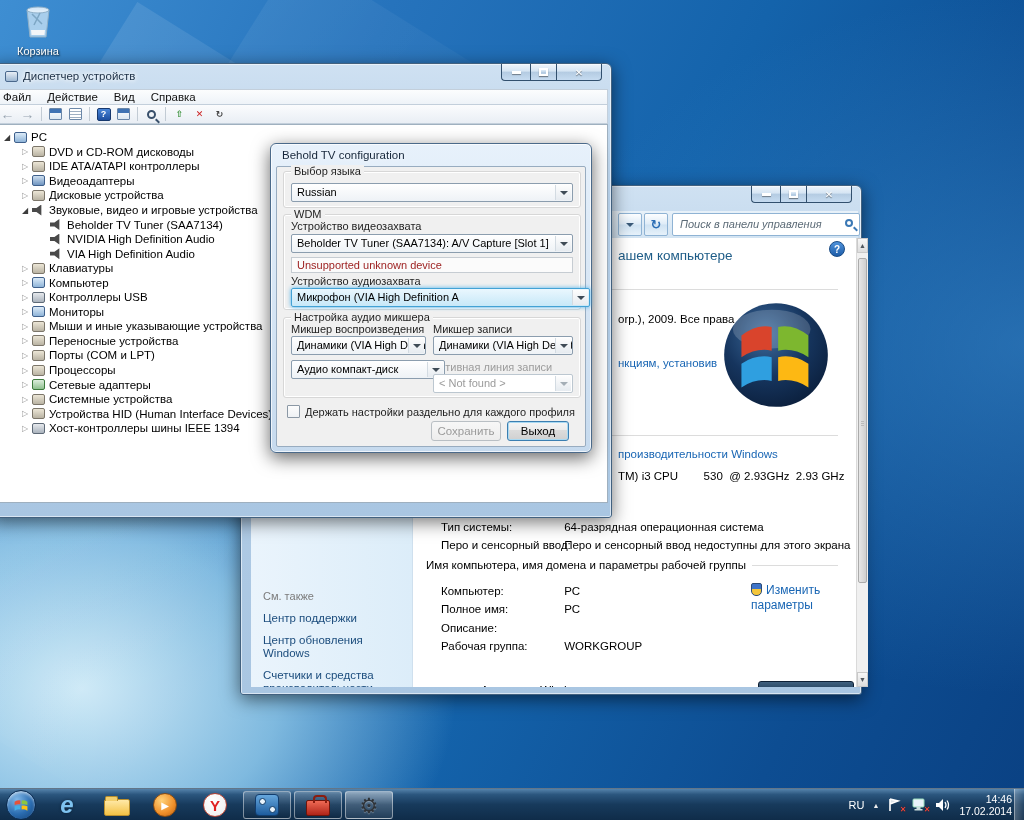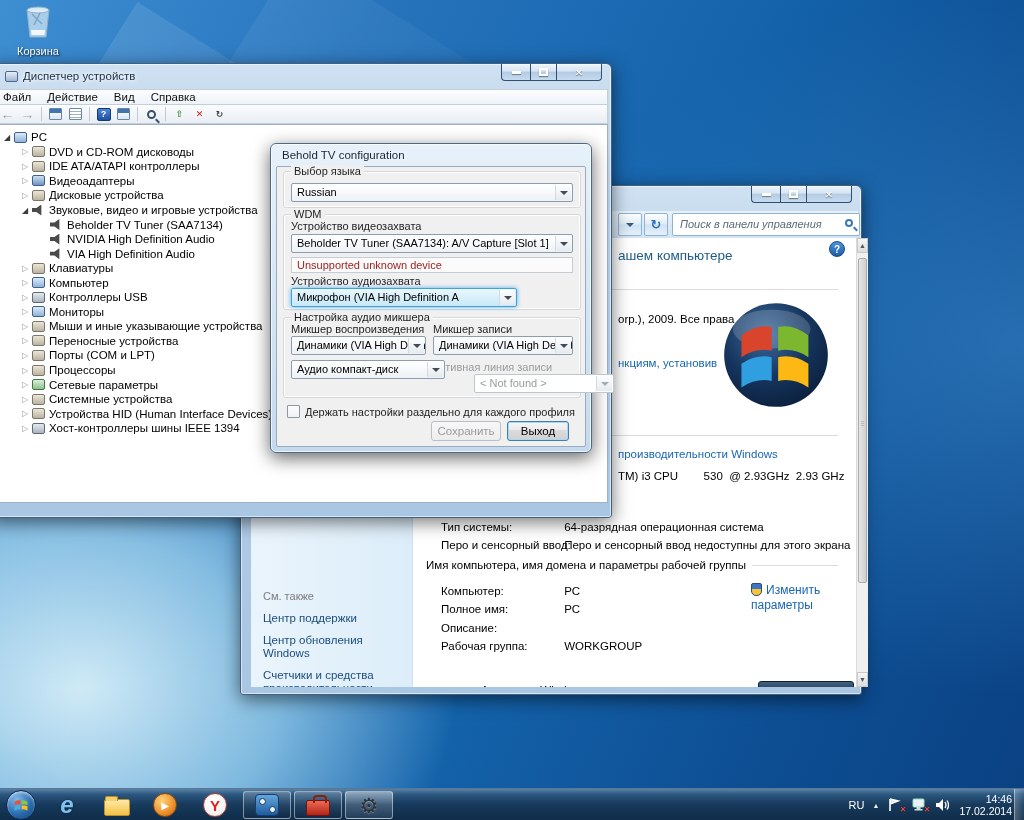--- a/index.html
+++ b/index.html
@@ -69,21 +69,21 @@
   #bh .panel { position:absolute; left:5px; right:5px; top:22px; bottom:5px; background:#f0f0f0; border:1px solid #98acc0; border-radius:2px; }
   .grp { position:absolute; border:1px solid #d7d7d7; border-radius:3px; box-shadow:inset 0 0 0 1px #fff; }
   .grp .cap { position:absolute; top:-7px; left:7px; background:#f0f0f0; padding:0 3px; font-size:11px; color:#1e1e1e; }
   .flabel { position:absolute; font-size:11px; color:#1e1e1e; white-space:nowrap; }
   .flabel.dim { color:#9b9b9b; }
   .combo { position:absolute; height:19px; border:1px solid #8b9dae; border-radius:2px; background:linear-gradient(#fff,#eef2f6);
     font-size:11px; line-height:17px; color:#000; padding:0 20px 0 5px; overflow:hidden; white-space:nowrap; }
   .combo .arr { position:absolute; right:1px; top:1px; bottom:1px; width:16px; border-left:1px solid #d3dbe2; background:linear-gradient(#fdfdfd,#e6ebf0); }
   .combo .arr::after { content:""; position:absolute; left:4px; top:6px; border:4px solid transparent; border-top-color:#3f4b56; }
   .combo.sel { background:linear-gradient(#eaf7fe,#c7e8f8); border-color:#43a2d5; box-shadow:0 0 4px rgba(70,175,235,.95); }
-  .combo.dis { color:#9b9b9b; border-color:#bcc7d0; background:#fff;margin-left:41px; }
+  .combo.dis { color:#9b9b9b; border-color:#bcc7d0; background:#fff; }
   .combo.dis .arr::after { border-top-color:#a4aeb6; }
   .warnfield { position:absolute; border:1px solid #c6ccd2; background:#fbfbfb; font-size:11px; line-height:13px; color:#9b1c1c; padding:1px 5px; }
   .w7btn { position:absolute; height:20px; border:1px solid #747d84; border-radius:3px; text-align:center; font-size:11.5px; line-height:18px; color:#000;
     background:linear-gradient(#f6f6f6,#ebebeb 45%,#dcdcdc 46%,#d0d0d0); }
   .w7btn.disabled { color:#9a9a9a; border-color:#b9bfc4; background:linear-gradient(#f7f7f7,#ededed); }
   .w7btn.focused { border-color:#3c7fb1; box-shadow:inset 0 0 0 1px #a9d9f2; }
   .cb { position:absolute; width:13px; height:13px; border:1px solid #8b98a5; background:linear-gradient(#fcfcfc,#eef1f4); border-radius:1px; }
 
   
   #sys { left:240px; top:185px; width:622px; height:510px; z-index:10; }
@@ -402,21 +402,21 @@
           <span class="tlabel">Порты (COM и LPT)</span>
         </div>
         <div class="trow lvl1">
           <span class="expander">▷</span>
           <span class="ti ic-dev"></span>
           <span class="tlabel">Процессоры</span>
         </div>
         <div class="trow lvl1">
           <span class="expander">▷</span>
           <span class="ti ic-net"></span>
-          <span class="tlabel">Сетевые параметры</span>
+          <span class="tlabel">Сетевые адаптеры</span>
         </div>
         <div class="trow lvl1">
           <span class="expander">▷</span>
           <span class="ti ic-dev"></span>
           <span class="tlabel">Системные устройства</span>
         </div>
         <div class="trow lvl1">
           <span class="expander">▷</span>
           <span class="ti ic-dev"></span>
           <span class="tlabel">Устройства HID (Human Interface Devices)</span>
@@ -442,21 +442,21 @@
 
     <div class="grp" style="left:12px; top:70px; width:298px; height:96px;">
       <span class="cap">WDM</span>
     </div>
     <div class="flabel" style="left:20px; top:76px;">Устройство видеозахвата</div>
     <div class="combo" style="left:20px; top:90px; width:282px;">
       <span>Beholder TV Tuner (SAA7134): A/V Capture [Slot 1]</span><span class="arr"></span>
     </div>
     <div class="warnfield" style="left:20px; top:113px; width:282px; height:16px;">Unsupported unknown device</div>
     <div class="flabel" style="left:20px; top:131px;">Устройство аудиозахвата</div>
-    <div class="combo sel" style="left:20px; top:144px; width:226px;">
+    <div class="combo sel" style="left:20px; top:144px; width:299px;">
       <span>Микрофон (VIA High Definition A</span><span class="arr"></span>
     </div>
 
     <div class="grp" style="left:12px; top:173px; width:298px; height:81px;">
       <span class="cap">Настройка аудио микшера</span>
     </div>
     <div class="flabel" style="left:20px; top:179px;">Микшер воспроизведения</div>
     <div class="flabel" style="left:162px; top:179px;">Микшер записи</div>
     <div class="combo" style="left:20px; top:192px; width:135px;">
       <span>Динамики (VIA High Definitior</span><span class="arr"></span>

